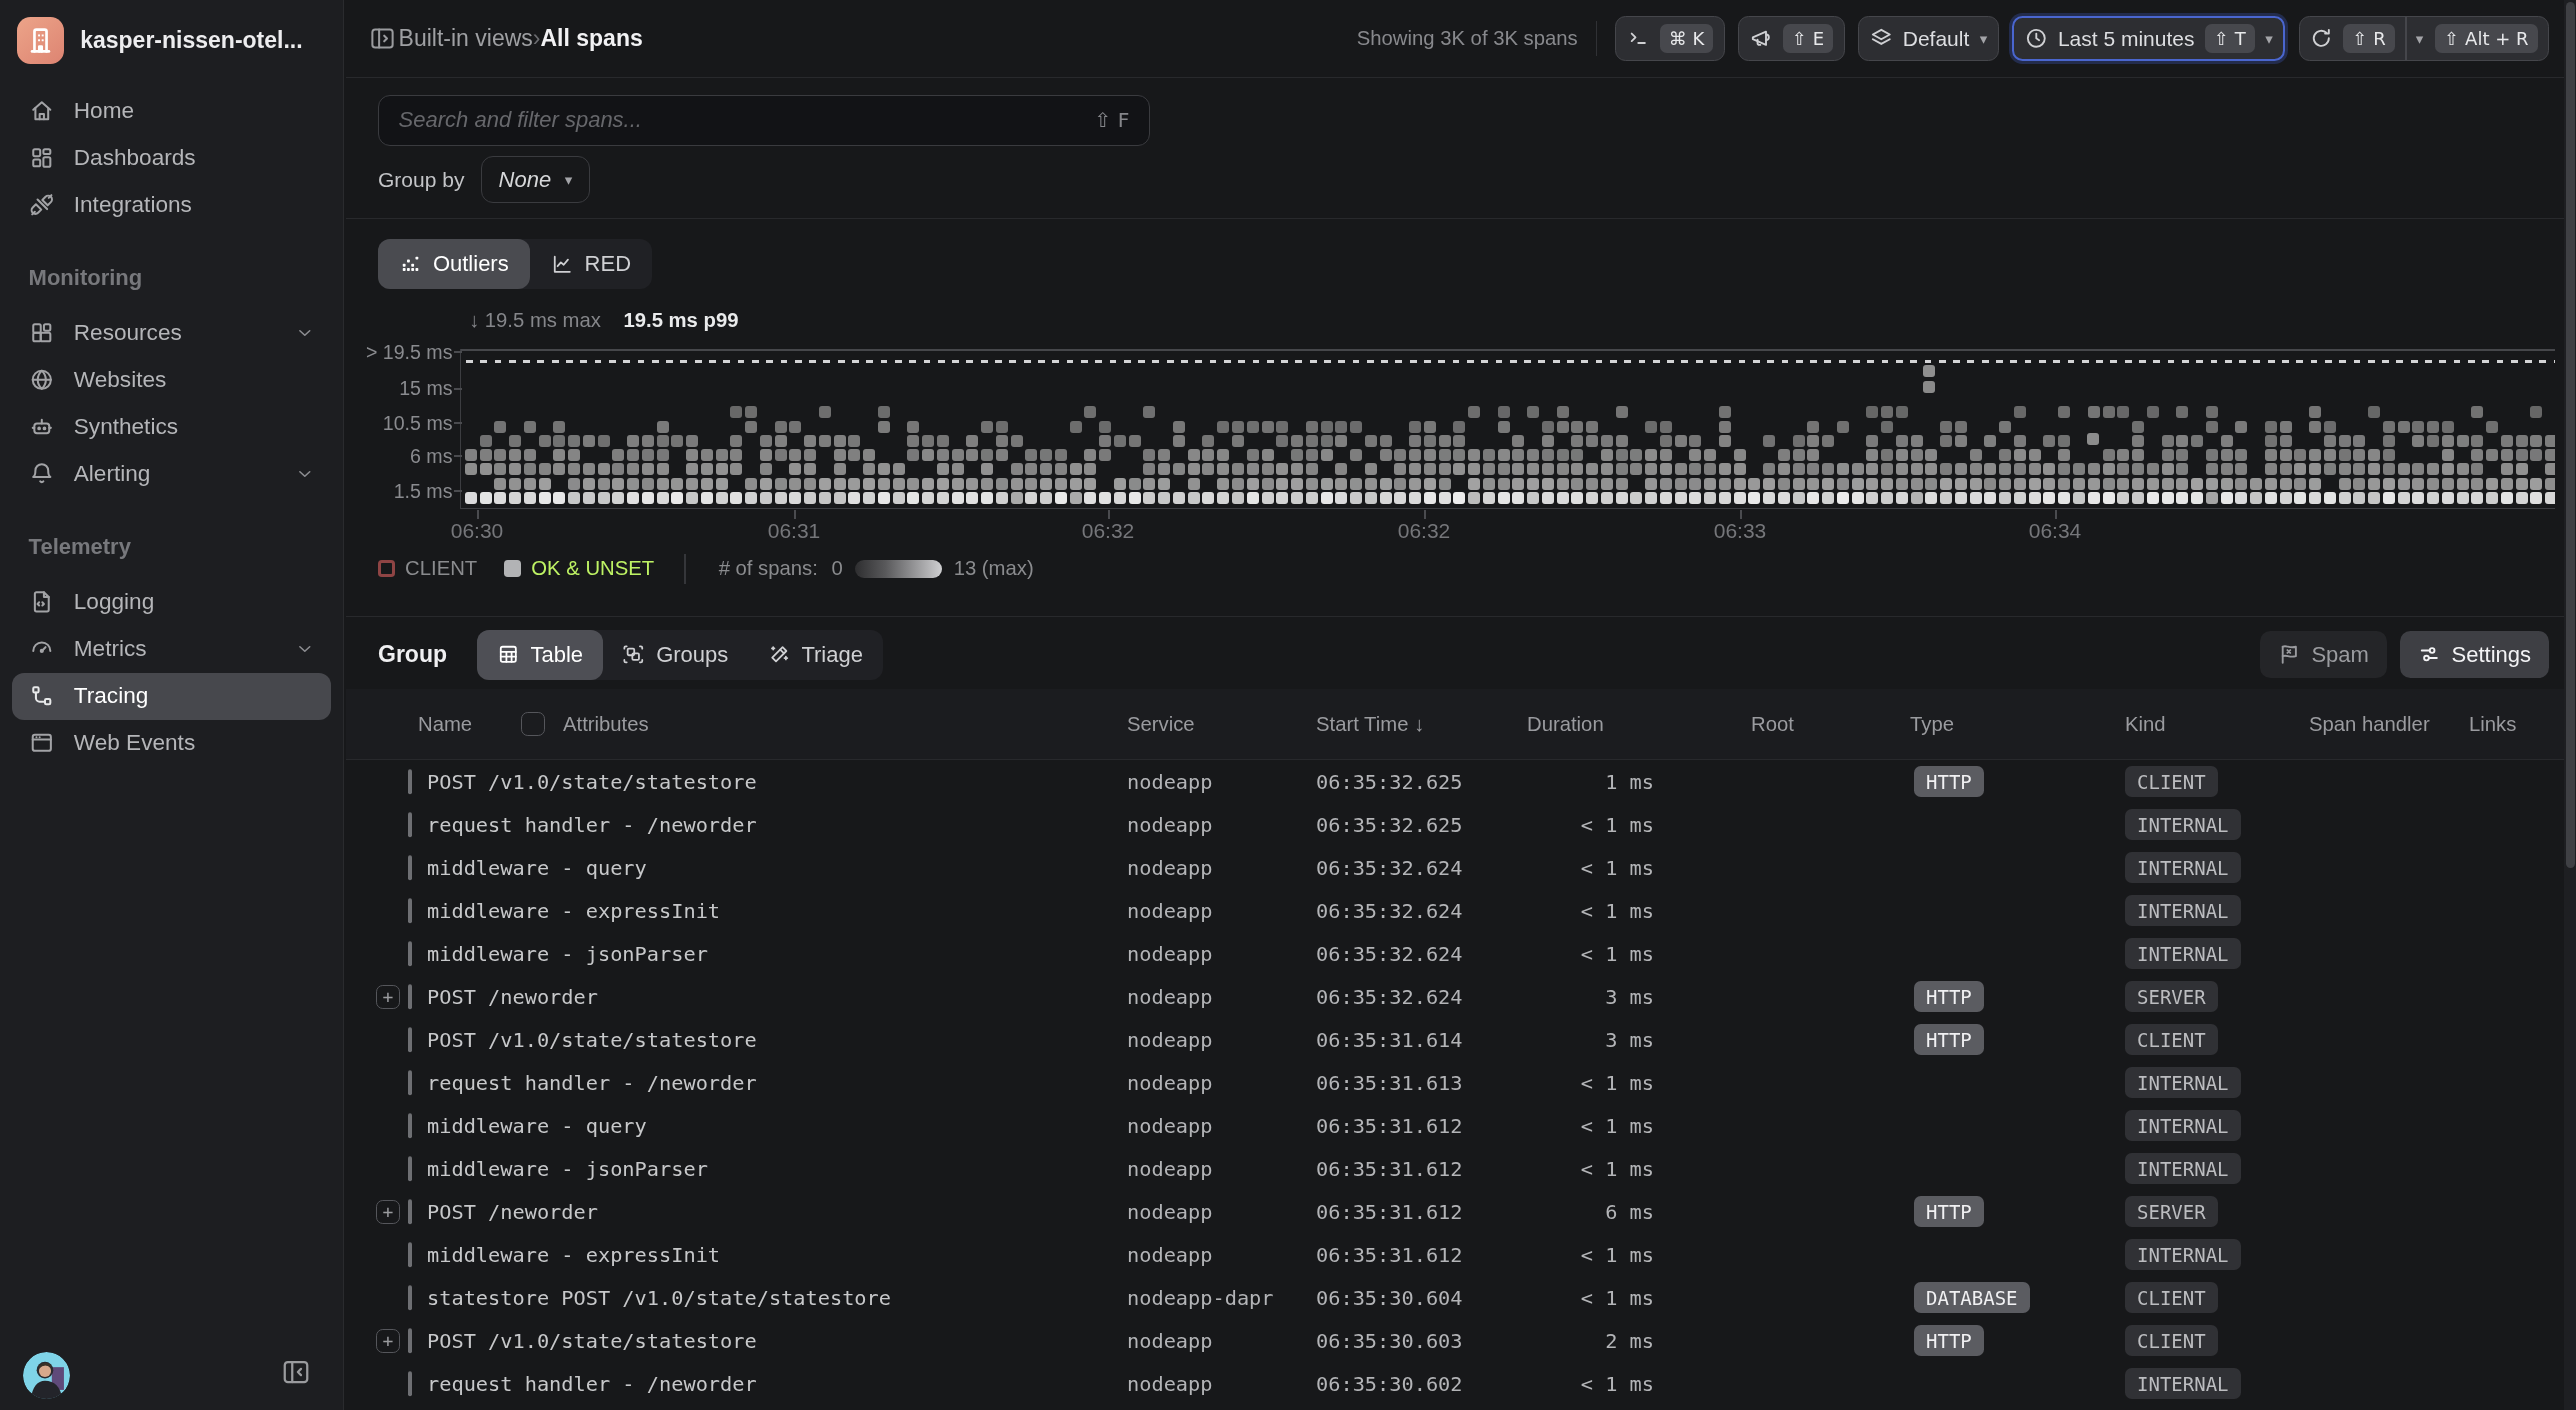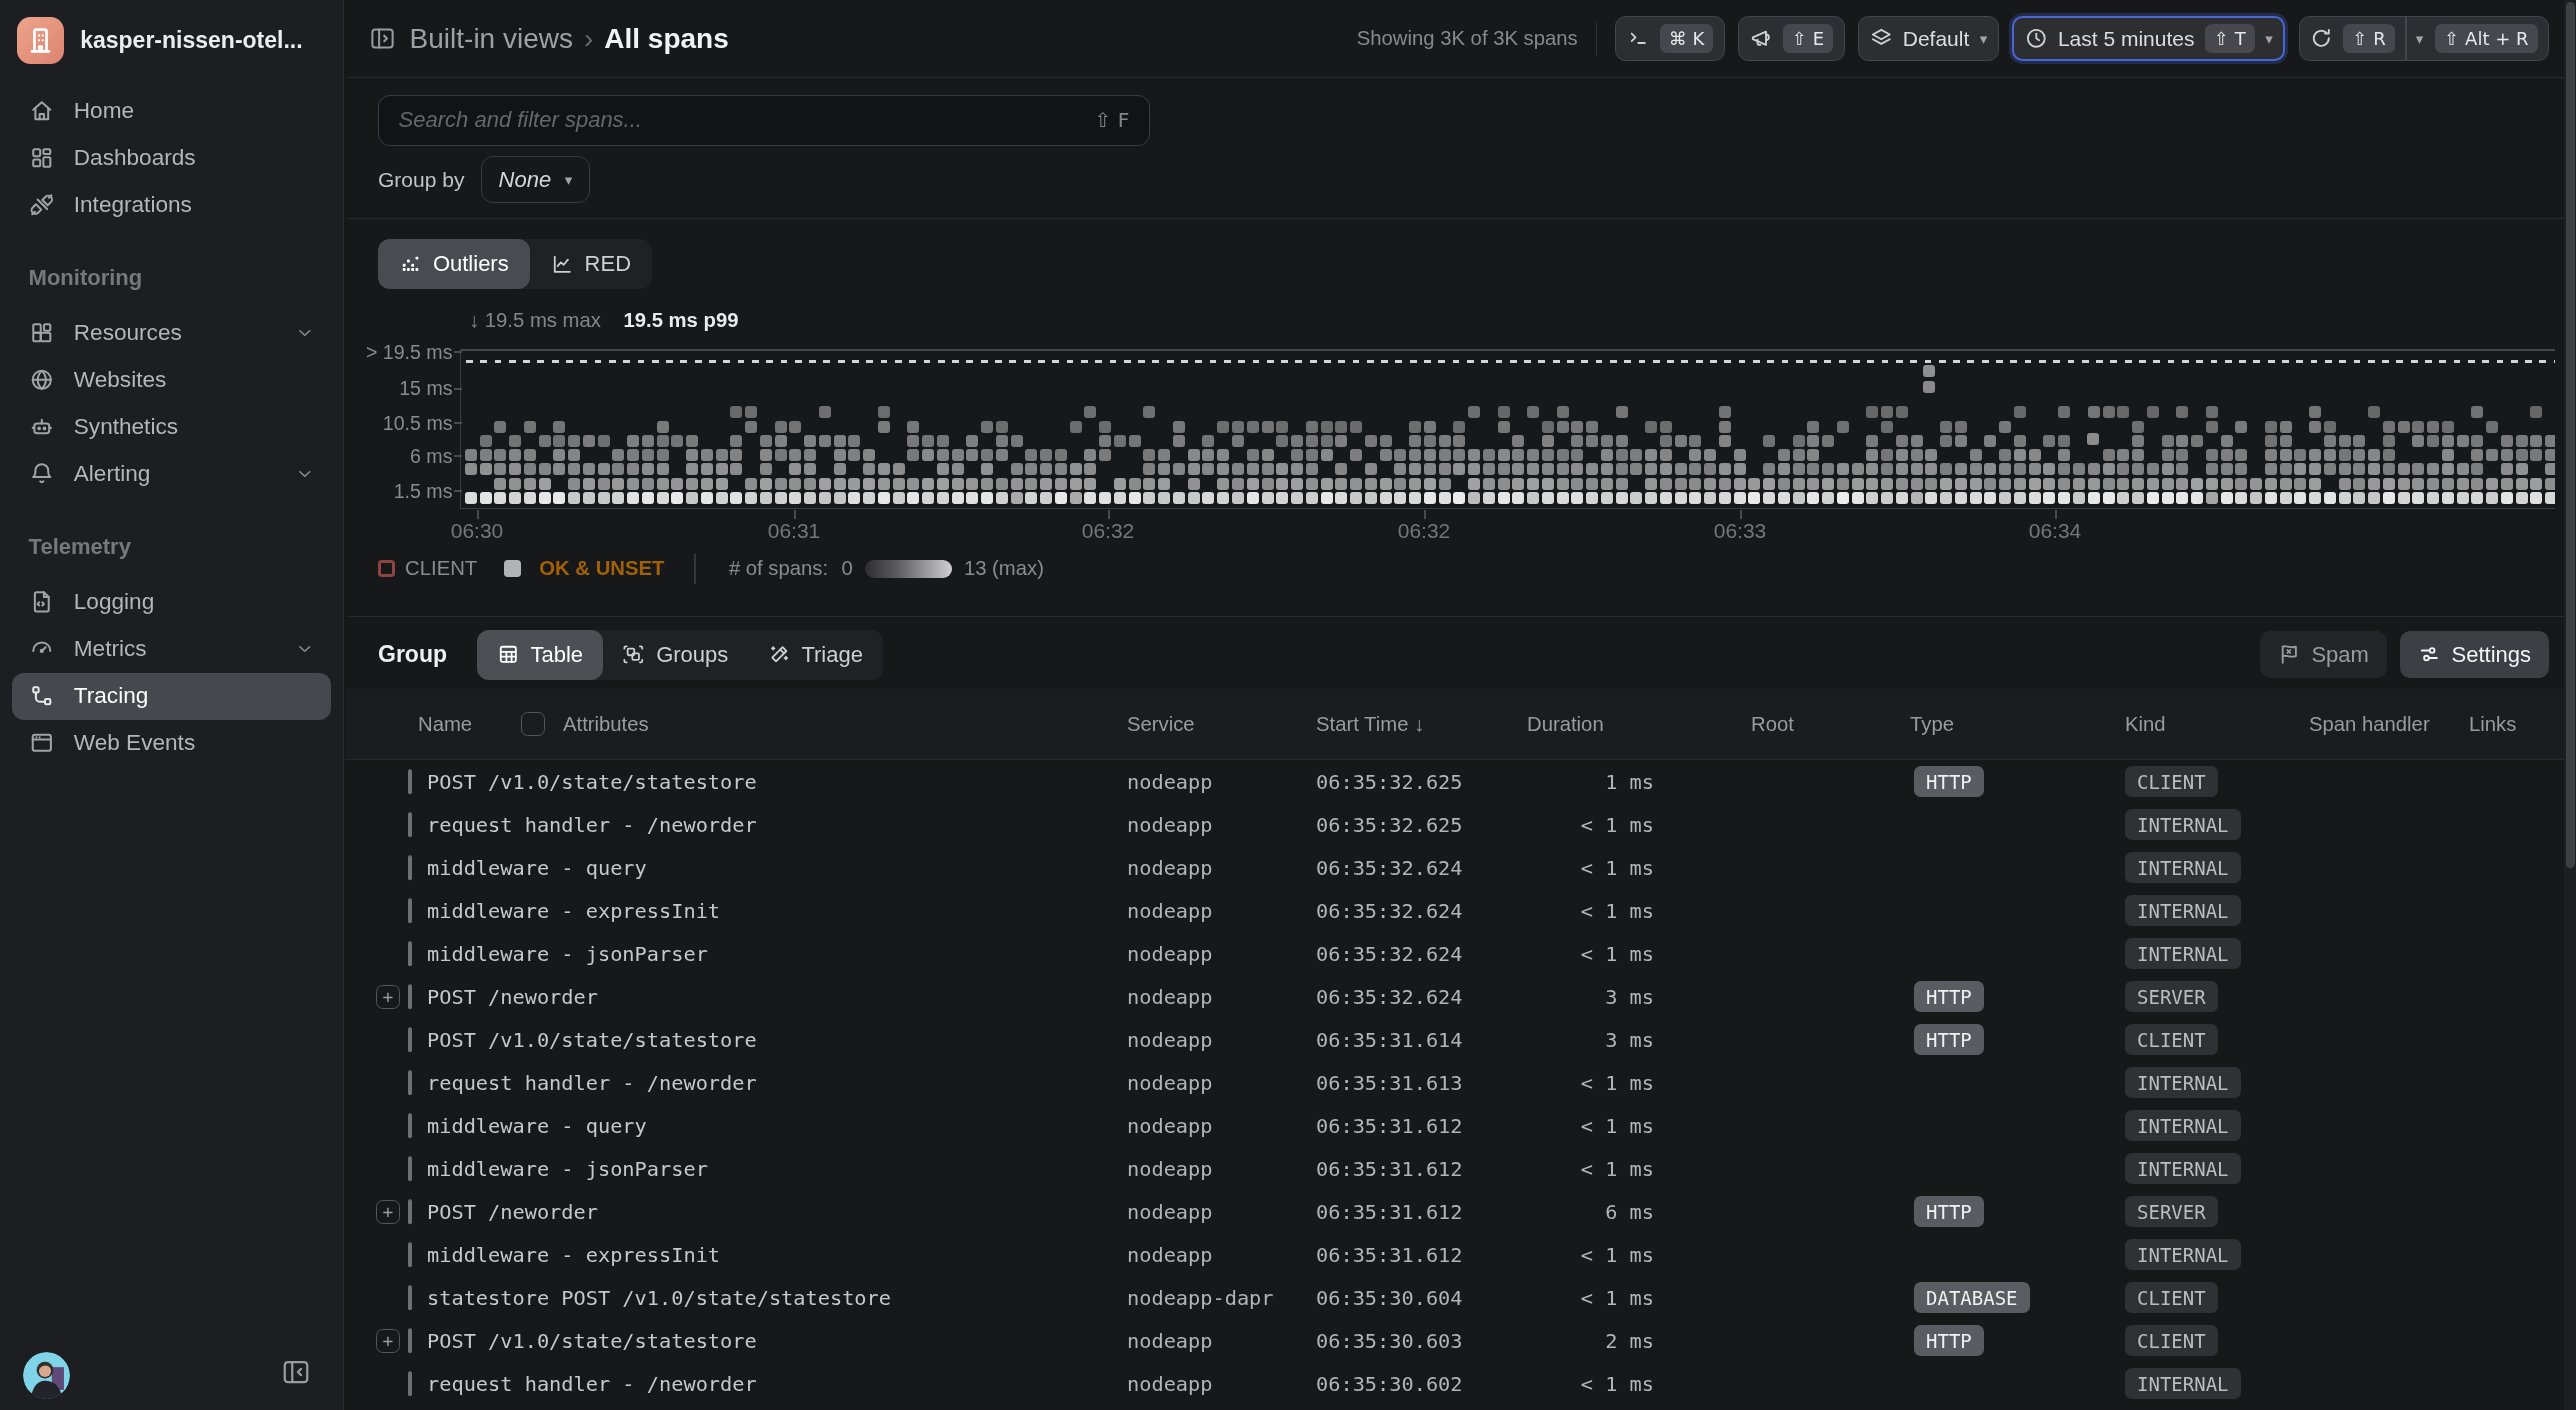--- a/index.html
+++ b/index.html
@@ -18,21 +18,21 @@
   .nav-item.active .icn { color:#e8e9ea; }
   .nav-item .chev { margin-left:auto; color:#8b8c90; display:flex; }
   .nav-heading { margin-top:27px; margin-bottom:9px; height:45px; display:flex; align-items:center; padding:0 16.6px; color:#77787c; font-size:22px; font-weight:600; }
   .avatar { position:absolute; left:22.6px; bottom:12px; width:47px; height:47px; border-radius:50%; overflow:hidden; cursor:pointer; }
   .collapse-btn { position:absolute; right:29px; bottom:21px; width:36px; height:36px; display:flex; align-items:center; justify-content:center; color:#9a9b9e; cursor:pointer; }
 
   
   .main { position:absolute; left:346px; top:0; right:0; height:100%; }
 
   .topbar { height:78px; border-bottom:1.5px solid #28292c; display:flex; align-items:center; padding:0 27px 0 22.6px; }
-  .crumb { display:flex; align-items:center; gap:11px; font-size:28px; }
+  .crumb { display:flex; align-items:center; gap:0; font-size:23px; }
   .crumb .panel-icn { color:#9a9b9e; display:flex; margin-right:3px; }
   .crumb-parent { color:#9fa0a3; cursor:pointer; }
   .crumb-sep { color:#6a6b6f; }
   .crumb-current { color:#f2f2f4; font-weight:600; }
   .top-right { margin-left:auto; display:flex; align-items:center; gap:13.5px; }
   .showing { color:#88898d; font-size:20.3px; margin-right:4.5px; }
   .tb-divider { width:1.5px; height:35px; background:#303135; margin-right:4.5px; }
   .hbtn { height:45px; background:#2d2e32; border:1.5px solid #45464b; border-radius:10.5px; display:flex; align-items:center; gap:10.5px; padding:0 10.5px; color:#dddee1; font-size:21px; cursor:pointer; white-space:nowrap; }
   .hbtn .icn { display:flex; color:#cfd0d3; }
   .kbd { background:#47484d; border-radius:6.8px; padding:3px 9px; font-size:18px; color:#e8e9eb; font-family:"DejaVu Sans", sans-serif; line-height:1.3; }
@@ -65,21 +65,21 @@
   .ylabel { position:absolute; width:105px; text-align:right; font-size:19.6px; color:#8a8b8f; transform:translateY(-50%); }
   .ytick { position:absolute; width:7.5px; height:1.5px; background:#4a4b4f; }
   .cells { position:absolute; inset:0; overflow:hidden; }
   .cell { position:absolute; width:12px; height:12px; border-radius:3px; }
   .xtick { position:absolute; width:1.5px; height:9px; background:#4a4b4f; top:291px; }
   .xlabel { position:absolute; top:300px; font-size:21px; color:#75767a; transform:translateX(-50%); }
   .legend { position:absolute; left:32px; top:333px; display:flex; align-items:center; height:33px; font-size:20.3px; }
   .sw-error { width:16.6px; height:16.6px; border:3px solid #8f4444; border-radius:3.8px; margin-right:10.5px; }
   .lg-error { color:#8a8b8e; margin-right:27px; }
   .sw-ok { width:16.6px; height:16.6px; background:#b2b3b5; border-radius:3.8px; margin-right:10.5px; }
-  .lg-ok { color:#a16207; font-weight:700; margin-right:30px;margin-left:8px; }
+  .lg-ok { color:#bef264; font-weight:400; margin-right:30px; }
   .lg-div { width:1.5px; height:30px; background:#35363a; margin-right:33px; }
   .lg-count { color:#8a8b8e; margin-right:13.5px; }
   .lg-zero { color:#8a8b8e; margin-right:12px; }
   .lg-grad { width:87px; height:18px; border-radius:9px; margin-right:12px;
              background:linear-gradient(90deg,#2e2e30,#59595b 35%,#8f8f91 65%,#cfcfd1); }
   .lg-max { color:#8a8b8e; }
 
   
   .spans-section { position:absolute; top:620px; left:0; right:0; bottom:0; }
   .spans-header { height:69px; display:flex; align-items:center; padding:0 27px 0 32px; }

